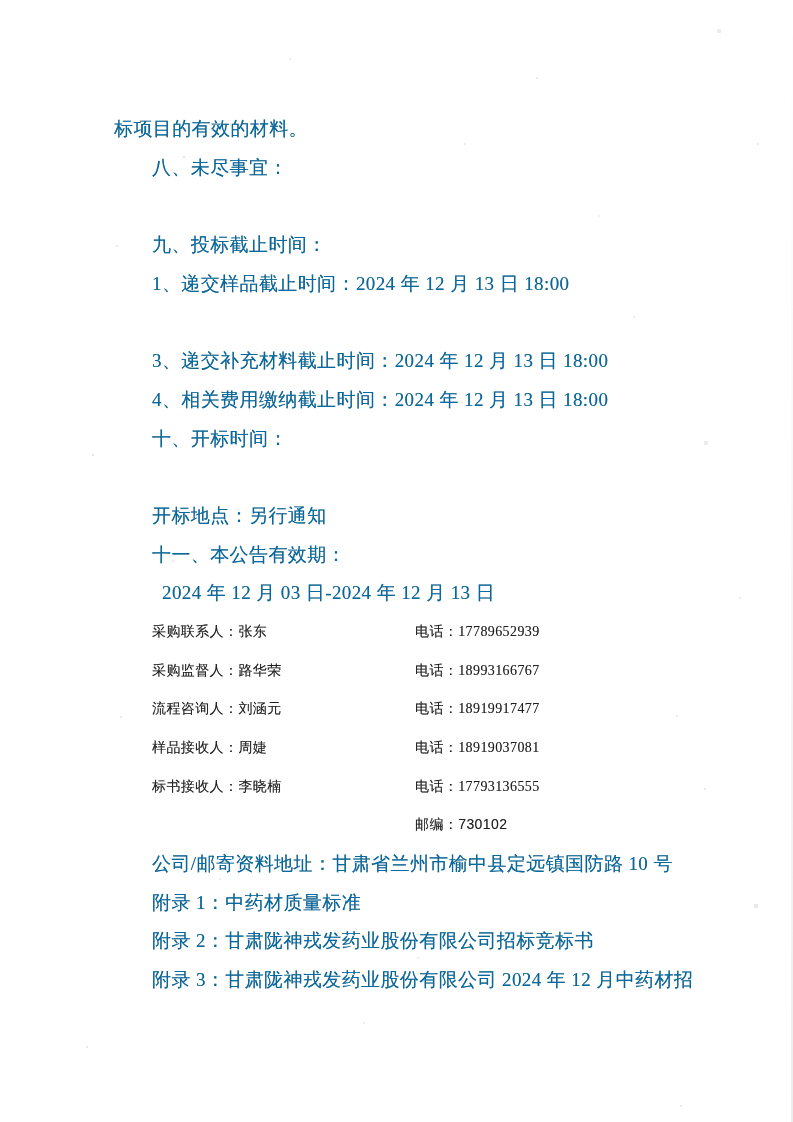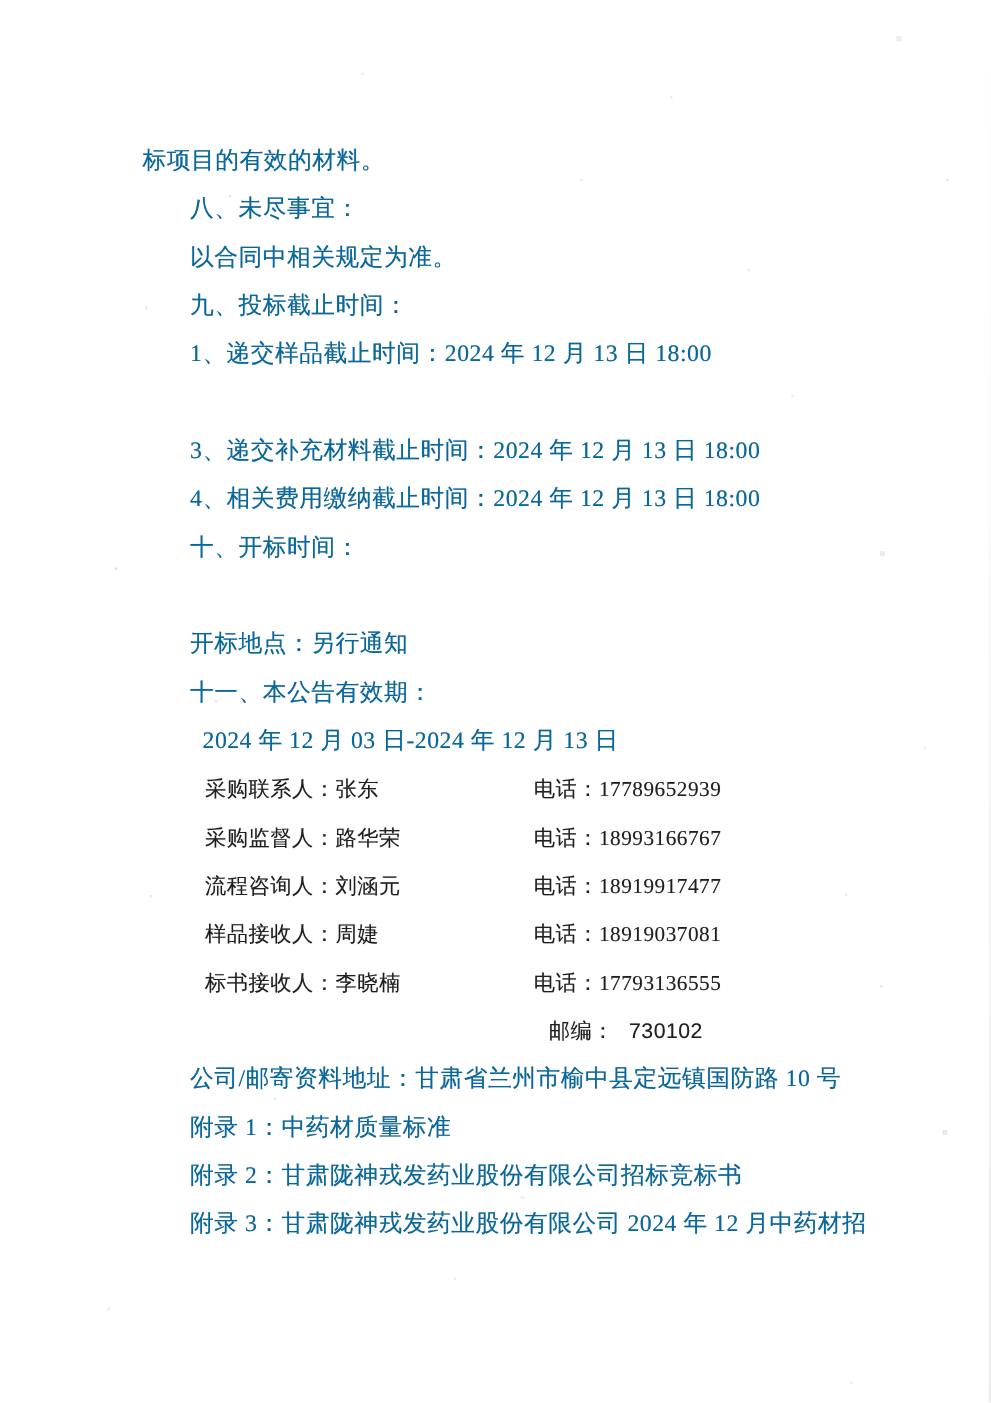--- a/index.html
+++ b/index.html
@@ -24,23 +24,22 @@
     color: #0369a1;
     text-shadow: 0 0 0.6px rgba(40,40,40,0.45);
   }
   .l-flush  { left: 114px; }
   .l-indent { left: 152px; }
   .l-date   { left: 162px; }
   .row { position: absolute; left: 0; top: 0; width: 793px; height: 22px; }
   .row .col-left  { position: absolute; left: 152px; white-space: nowrap; }
   .row .col-right { position: absolute; left: 415px; white-space: nowrap; }
   .row span {
-    font-size: 17px; line-height: 21px; letter-spacing: 0.4px;
+    font-size: 14px; line-height: 21px; letter-spacing: 0.4px;
     text-shadow: 0 0 0.6px rgba(40,40,40,0.45);
-    margin-left: 12px;
   }
   .sans-num {
     font-family: "Liberation Sans", "DejaVu Sans", sans-serif;
     font-size: 18px;
     letter-spacing: 0.2px;
   }
   
   .noise {
     position: absolute; left: 0; top: 0;
     width: 2px; height: 2px; background: transparent; pointer-events: none;
@@ -77,21 +76,20 @@
 </head>
 <body>
 
 <div class="page">
 
   <div class="noise"></div>
   <div class="edge-right"></div>
 
   <div class="line l-flush" style="top:118px">标项目的有效的材料。</div>
   <div class="line l-indent" style="top:157px">八、未尽事宜：</div>
-  <div class="line l-indent" style="top:196px">以合同中相关规定为准。</div>
   <div class="line l-indent" style="top:234px">九、投标截止时间：</div>
   <div class="line l-indent" style="top:273px">1、递交样品截止时间：2024 年 12 月 13 日 18:00</div>
   <div class="line l-indent" style="top:350px">3、递交补充材料截止时间：2024 年 12 月 13 日 18:00</div>
   <div class="line l-indent" style="top:389px">4、相关费用缴纳截止时间：2024 年 12 月 13 日 18:00</div>
   <div class="line l-indent" style="top:428px">十、开标时间：</div>
   <div class="line l-indent" style="top:505px">开标地点：另行通知</div>
   <div class="line l-indent" style="top:544px">十一、本公告有效期：</div>
   <div class="line l-date" style="top:582px">2024 年 12 月 03 日-2024 年 12 月 13 日</div>
 
   <div class="row" style="top:621px">

